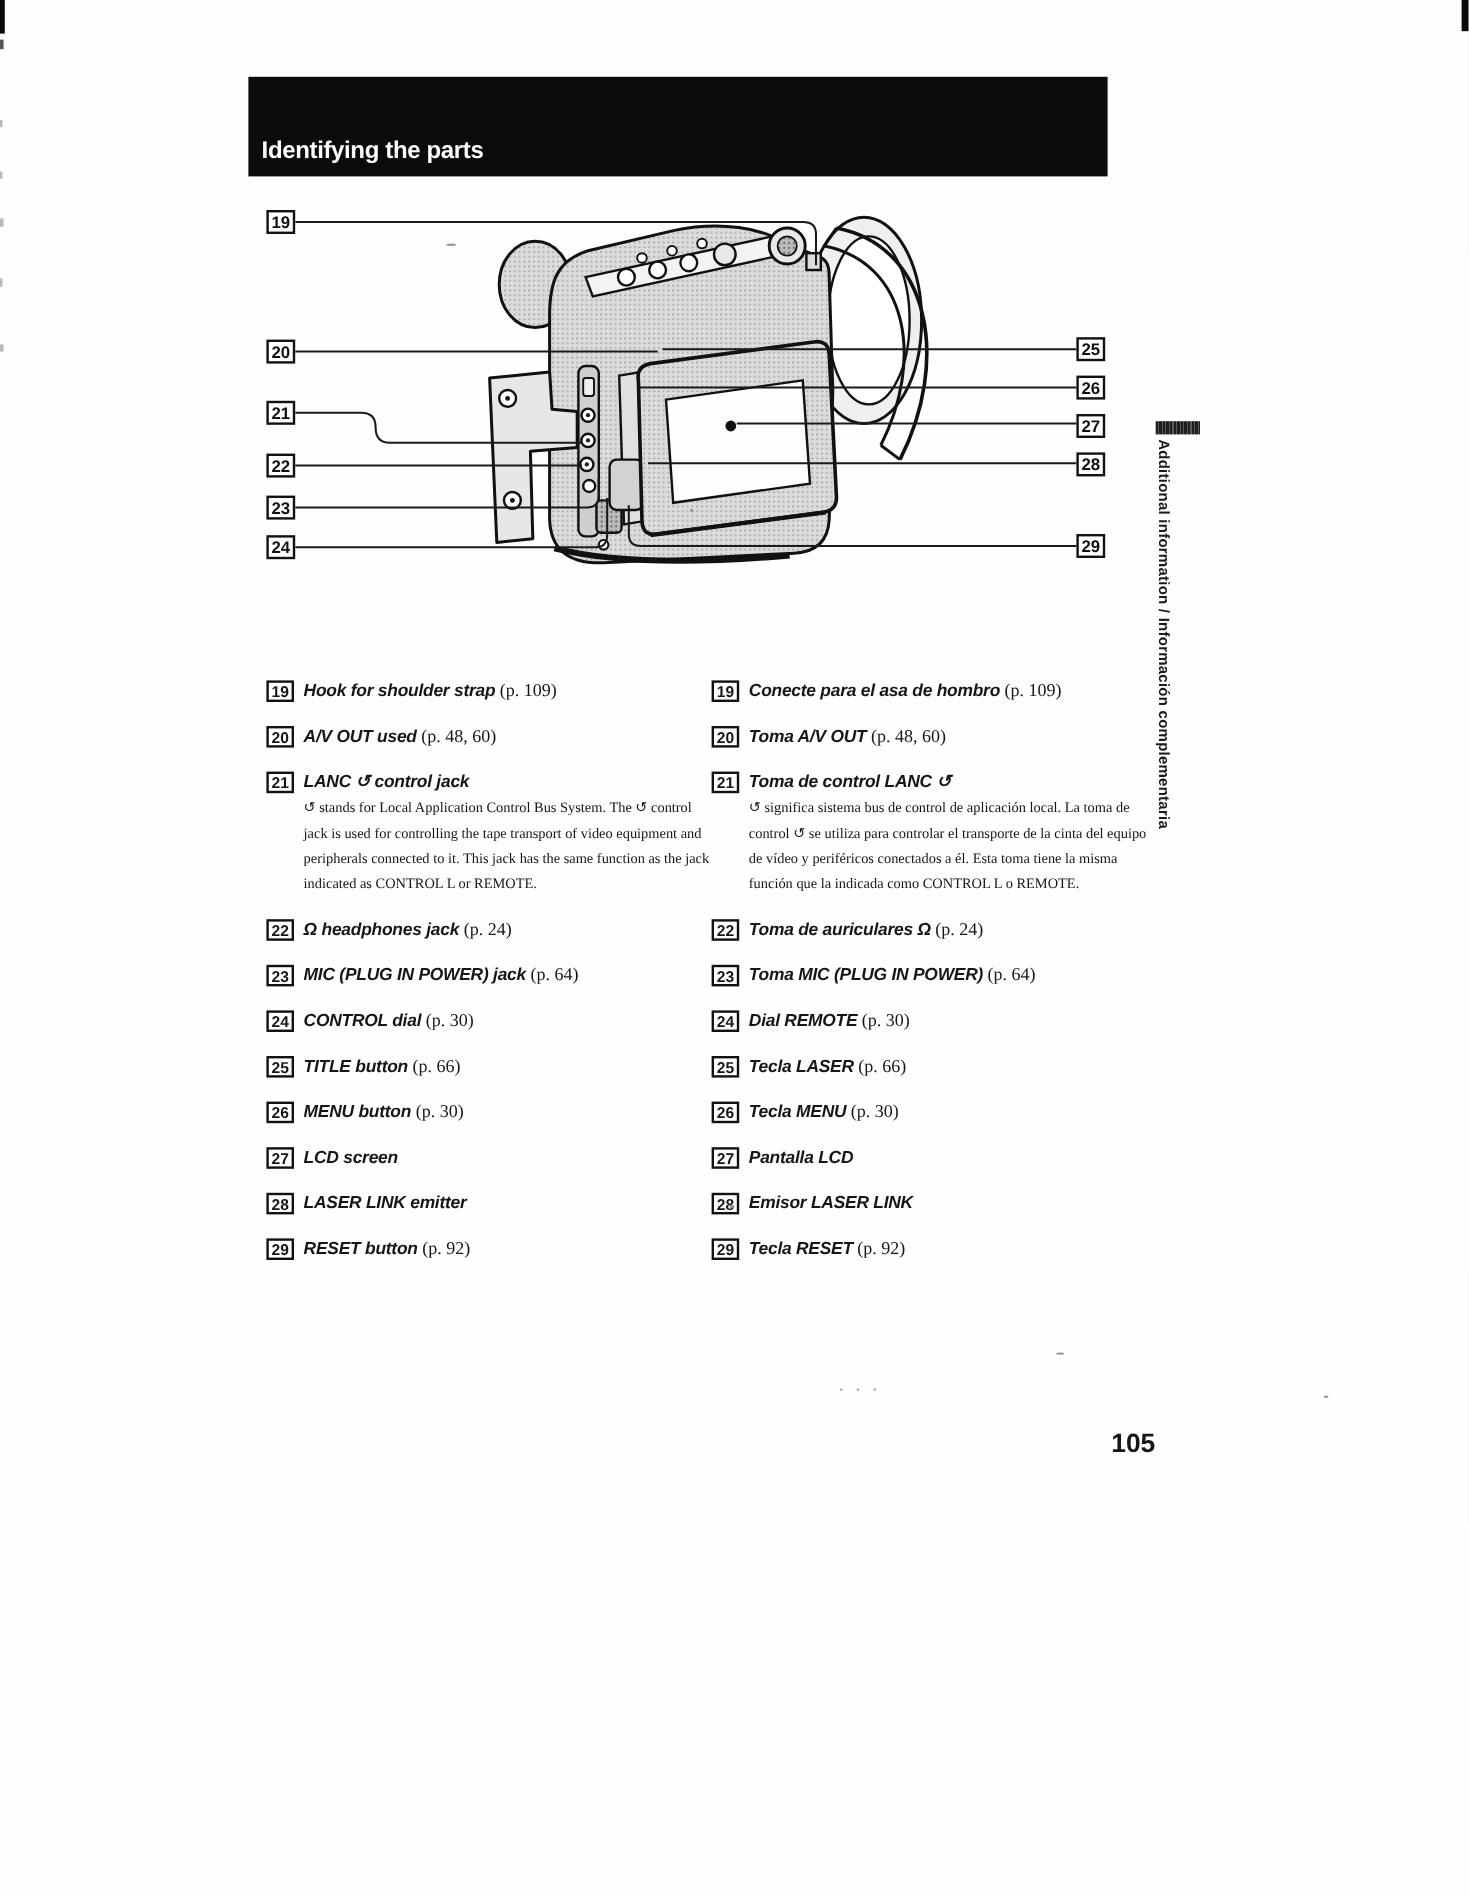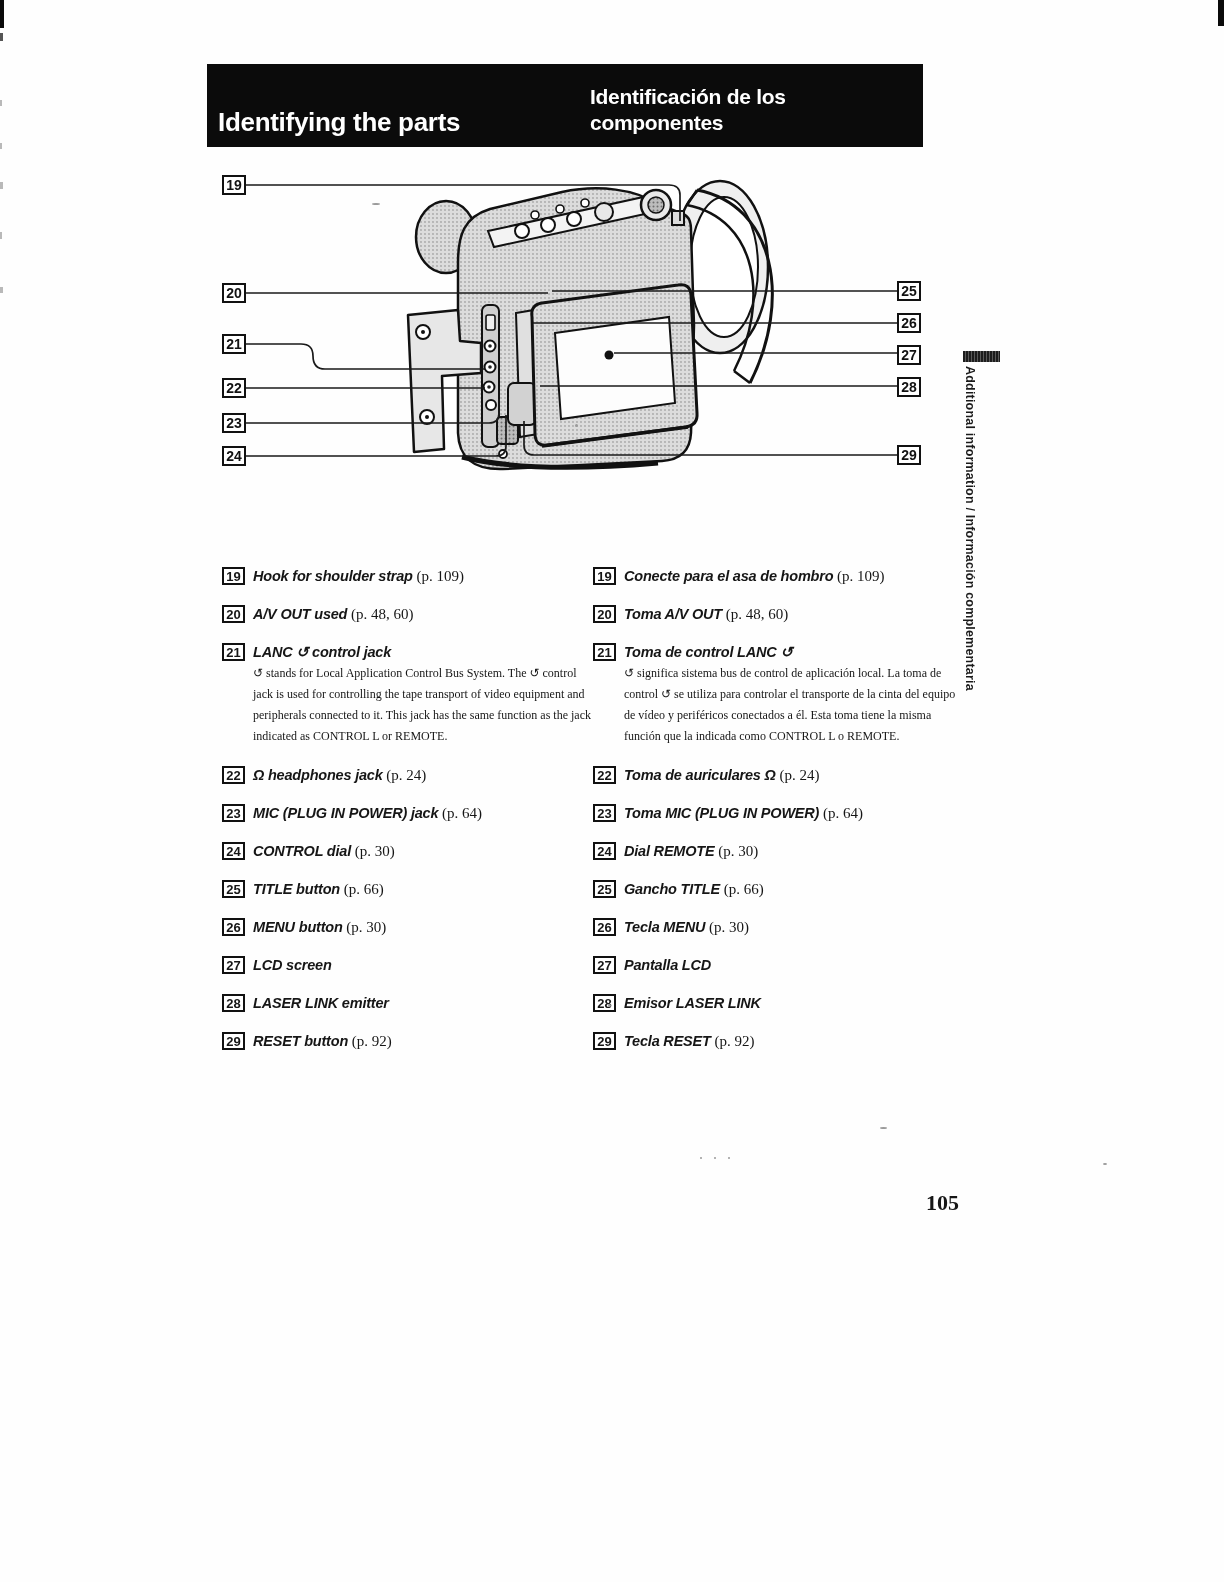--- a/index.html
+++ b/index.html
@@ -9,21 +9,21 @@
   }
   
   .mark{position:absolute;background:#0a0a0a;}
   .tick{position:absolute;background:#b9b9b9;}
   
   .titlebar{
     position:absolute; left:207px; top:64px; width:716px; height:83px;
     background:#0b0b0b; color:#fff;
     font-family:"Liberation Sans", sans-serif; font-weight:bold;
   }
-  .title-en{position:absolute; left:11px; bottom:9px; font-size:26px; letter-spacing:-0.3px;}
+  .title-en{position:absolute; left:11px; bottom:9px; font-size:20px; letter-spacing:-0.3px;}
   .title-es{position:absolute; left:383px; top:20px; width:270px; font-size:21px; line-height:26px; letter-spacing:-0.3px;}
   
   .diagram{position:absolute; left:200px; top:165px; width:730px; height:320px;}
   .diagram svg{position:absolute; left:0; top:0;}
   .callout{
     position:absolute; width:24px; height:20px; box-sizing:border-box;
     border:2px solid #111; background:#fff; text-align:center;
     font-family:"Liberation Sans", sans-serif; font-weight:bold;
     font-size:14px; line-height:17px; color:#111;
   }
@@ -51,41 +51,40 @@
   }
   .sidebar-text{
     position:absolute; left:951px; top:366px; height:400px; width:26px;
     writing-mode:vertical-rl;
     font-family:"Liberation Sans", sans-serif; font-weight:bold;
     font-size:12.5px; letter-spacing:0.2px; color:#1a1a1a; white-space:nowrap;
   }
   
   .pageno{
     position:absolute; left:926px; top:1190px;
-    font-family:Liberation Serif, serif; font-weight:bold; font-size:22px;
+    font-family:Liberation Sans, sans-serif; font-weight:bold; font-size:22px;
   }
   .speck{position:absolute; background:#9a9a9a; border-radius:50%;}
 </style>
 </head>
 <body>
 
 <div class="page">
 
   <div class="mark" style="left:0;top:0;width:4px;height:28px;"></div>
   <div class="mark" style="left:0;top:33px;width:3px;height:8px;background:#555;"></div>
   <div class="tick" style="left:0;top:100px;width:2px;height:6px;"></div>
   <div class="tick" style="left:0;top:143px;width:2px;height:6px;"></div>
   <div class="tick" style="left:0;top:182px;width:3px;height:7px;"></div>
   <div class="tick" style="left:0;top:232px;width:2px;height:7px;"></div>
   <div class="tick" style="left:0;top:287px;width:3px;height:6px;"></div>
   <div class="mark" style="left:1218px;top:0;width:6px;height:26px;"></div>
 
   <header class="titlebar">
     <div class="title-en">Identifying the parts</div>
-    <div class="title-es">Identificación de los componentes</div>
   </header>
 
   <div class="diagram">
     <svg width="730" height="320" viewBox="0 0 730 320">
       <defs>
         <pattern id="ht" width="4" height="4" patternUnits="userSpaceOnUse">
           <rect width="4" height="4" fill="#dcdcdc"></rect>
           <circle cx="1" cy="1" r="0.9" fill="#a6a6a6"></circle>
         </pattern>
         <pattern id="ht2" width="4" height="4" patternUnits="userSpaceOnUse">
@@ -309,21 +308,21 @@
     <span class="nbox">24</span>
     <div class="etext">
       <div class="elabel"><span class="lbl">Dial REMOTE</span> <span class="ref">(p. 30)</span></div>
 
     </div>
   </div>
 
   <div class="entry">
     <span class="nbox">25</span>
     <div class="etext">
-      <div class="elabel"><span class="lbl">Gancho TITLE</span> <span class="ref">(p. 66)</span></div>
+      <div class="elabel"><span class="lbl">Tecla LASER</span> <span class="ref">(p. 66)</span></div>
 
     </div>
   </div>
 
   <div class="entry">
     <span class="nbox">26</span>
     <div class="etext">
       <div class="elabel"><span class="lbl">Tecla MENU</span> <span class="ref">(p. 30)</span></div>
 
     </div>

